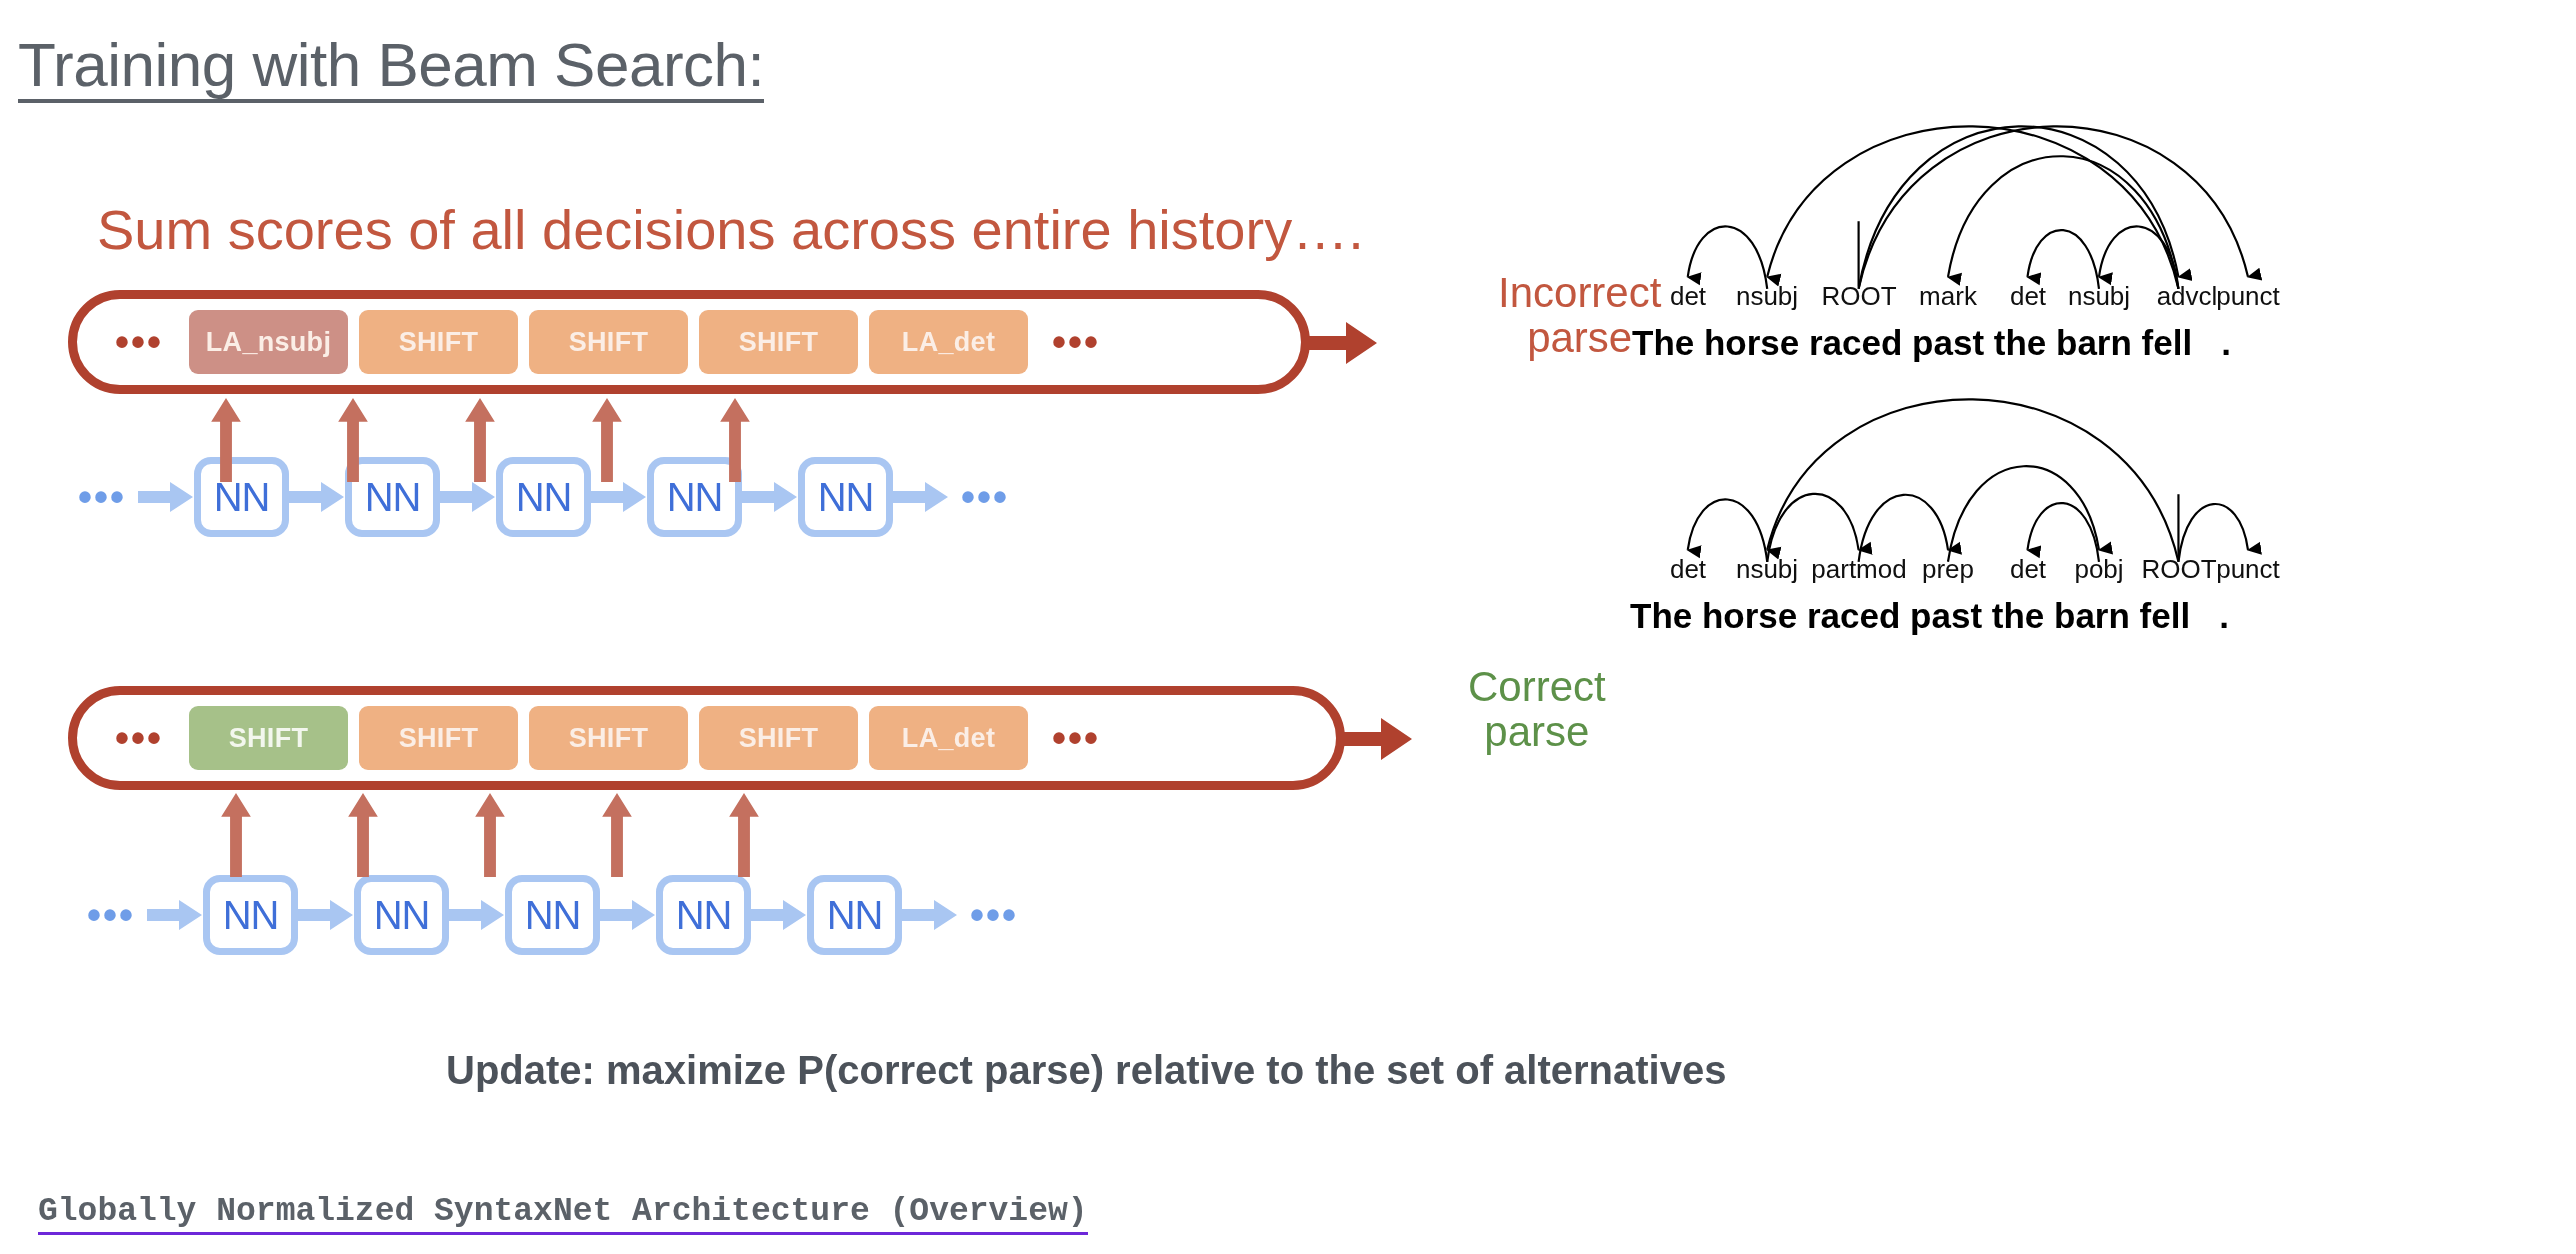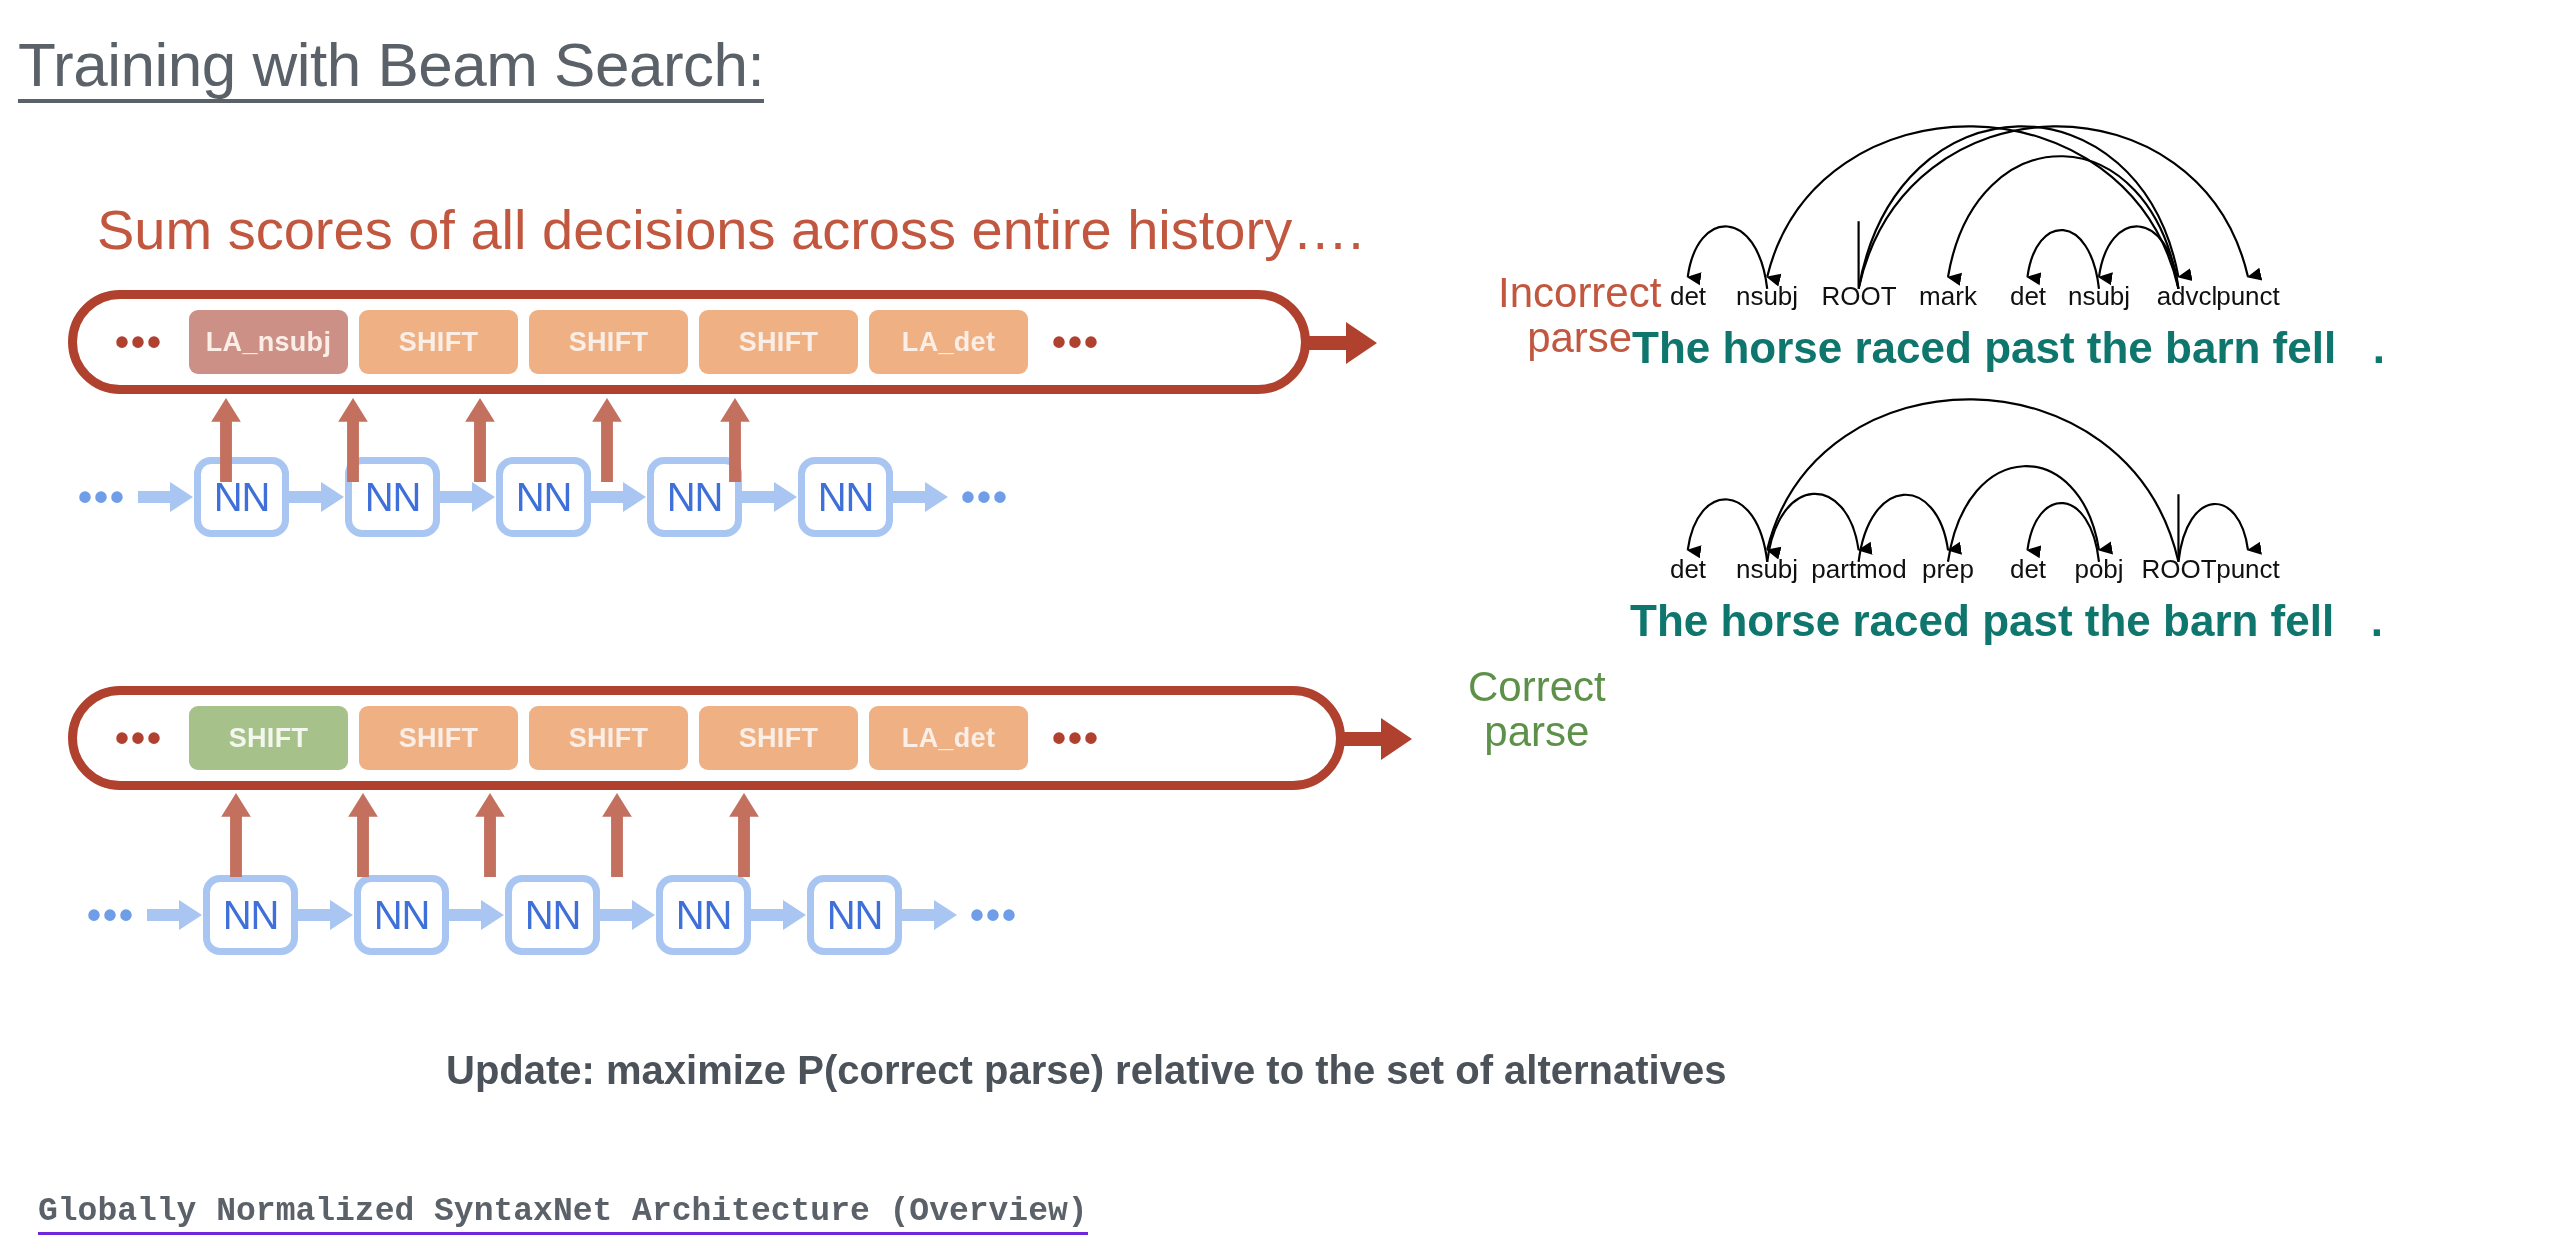--- a/index.html
+++ b/index.html
@@ -86,21 +86,21 @@
 
   
   .tree{position:absolute;}
   .dep-labels{position:absolute;left:0;top:0;width:100%;}
   .dep-label{
     position:absolute;transform:translateX(-50%);
     font-size:26px;color:#101010;white-space:nowrap;
     font-family:"Liberation Sans","DejaVu Sans",sans-serif;
   }
   .sentence{
-    position:absolute;font-size:44px;font-weight:700;color:#0f766e;
+    position:absolute;font-size:35px;font-weight:700;color:#000000;
     white-space:pre;
   }
 </style>
 </head>
 <body>
 
 <div class="abs" id="slide-title">Training with Beam Search:</div>
 
 <div class="abs" id="sum-scores-note">Sum scores of all decisions across entire history….</div>
 

